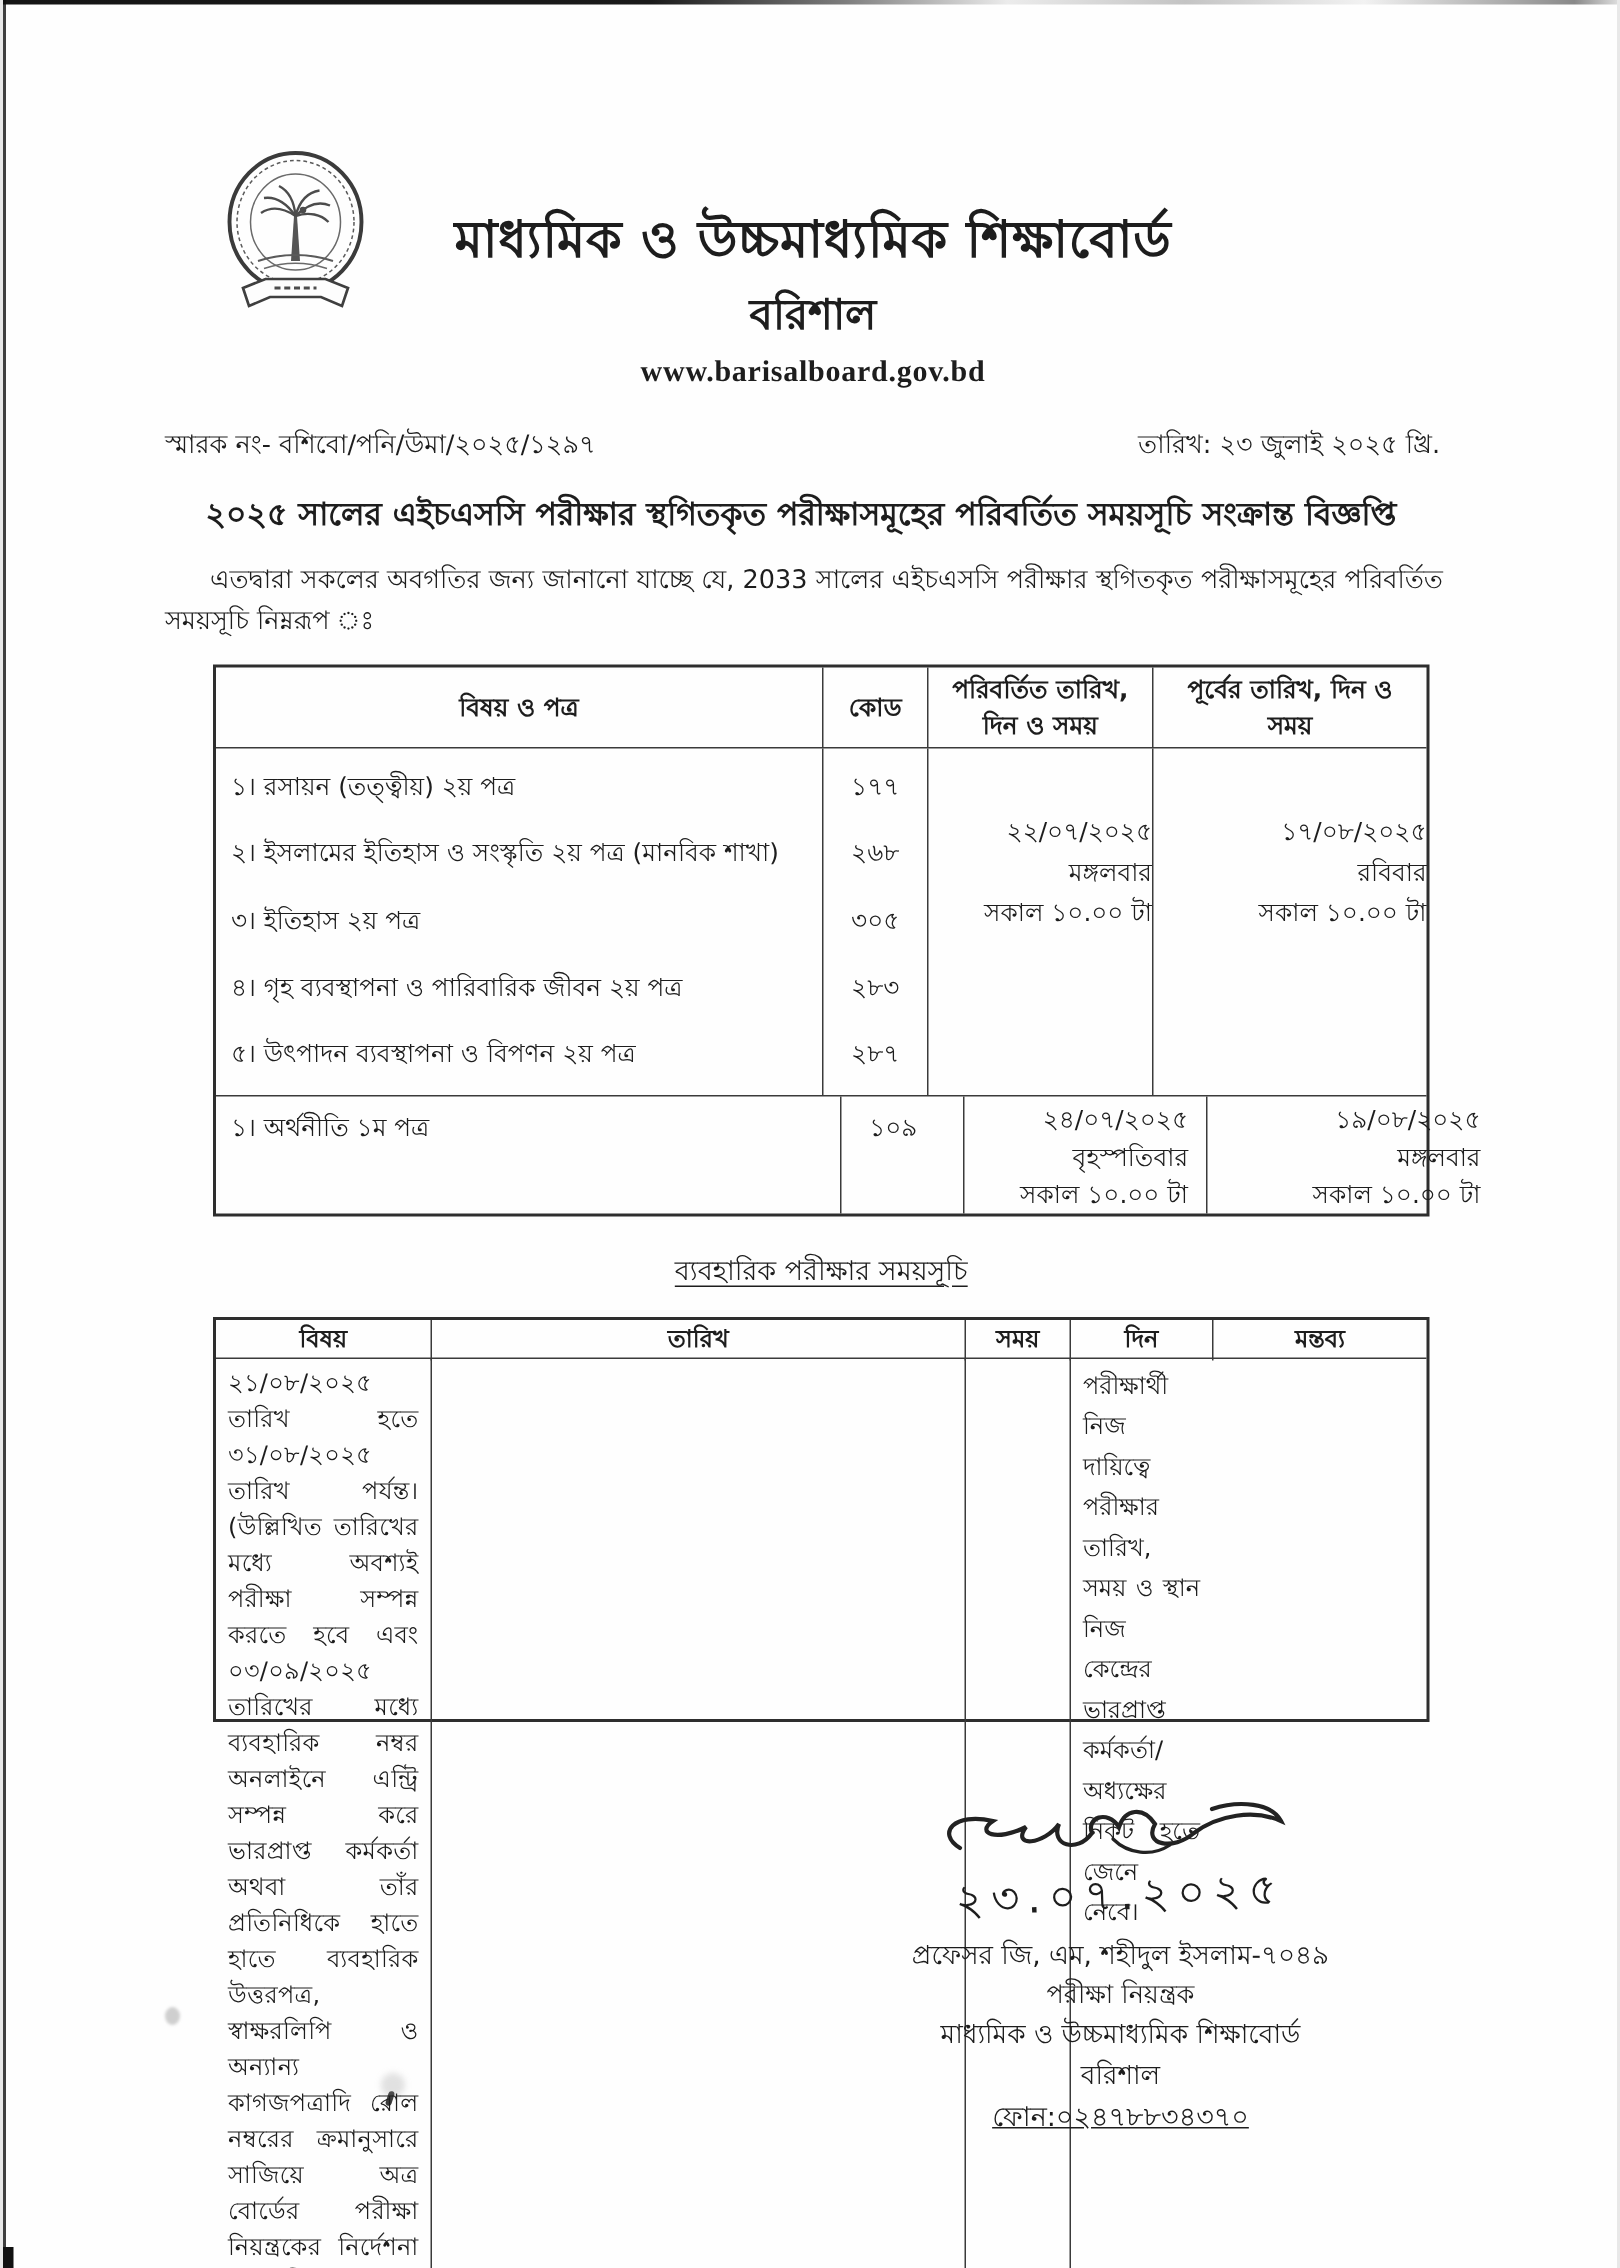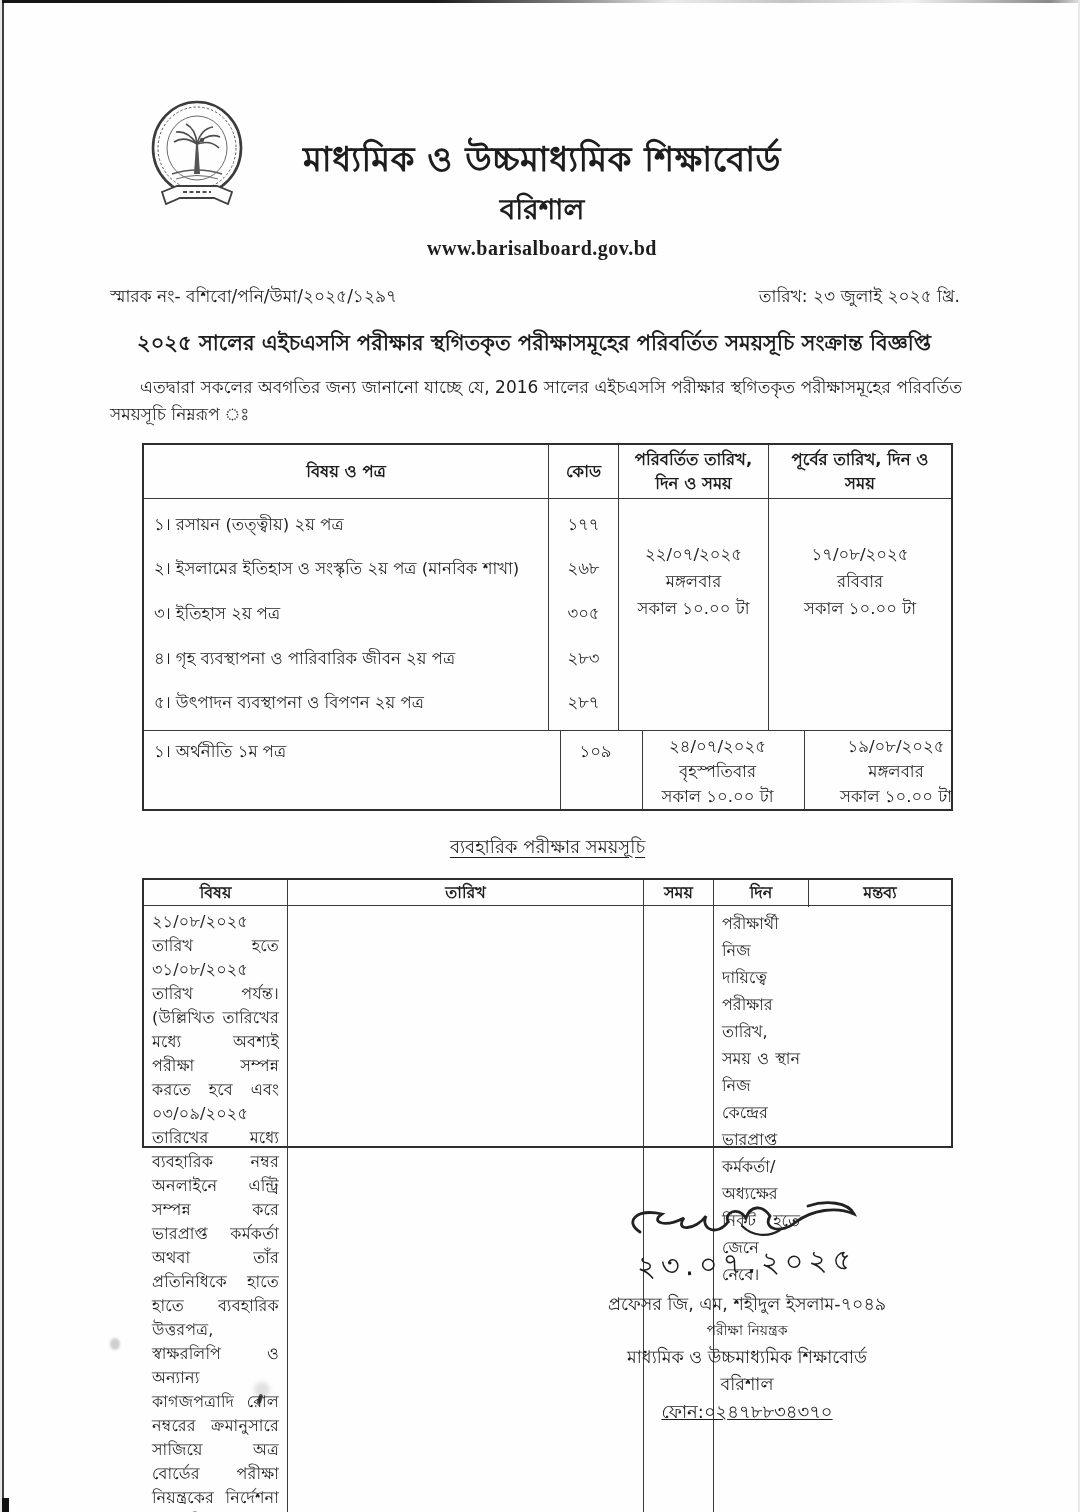--- a/index.html
+++ b/index.html
@@ -41,21 +41,21 @@
   .t1 { position: absolute; left: 140px; top: 443px; width: 811px; border: 2px solid #2e2e2e; font-size: 16.5px; }
   .t1-row { display: grid; grid-template-columns: 404px 70px 150px 183px; }
   .t1 .cell { border-left: 1px solid #3a3a3a; }
   .t1 .cell:first-child { border-left: none; }
   .t1-head { height: 54px; border-bottom: 1.5px solid #3a3a3a; font-weight: bold; }
   .t1-head .cell { display: flex; align-items: center; justify-content: center; text-align: center; padding: 2px 6px; line-height: 24px; }
   .t1-groupA { height: 232px; border-bottom: 1.5px solid #3a3a3a; }
   .t1-groupB { height: 78px; gap: 12px; }
   .subj-stack { display: flex; flex-direction: column; justify-content: space-around; padding: 4px 10px; }
   .code-stack { display: flex; flex-direction: column; justify-content: space-around; align-items: center; padding: 4px 2px; }
-  .date-cell { text-align: center; line-height: 27px; }
+  .date-cell { text-align: right; line-height: 27px; }
   .t1-groupA .date-cell { padding-top: 42px; }
   .t1-groupB .subj-stack, .t1-groupB .code-stack { justify-content: flex-start; padding-top: 8px; }
   .t1-groupB .date-cell { padding-top: 3px; line-height: 25px; }
 
   .practical-title { position: absolute; left: 140px; top: 833px; width: 811px; text-align: center; font-size: 18px; }
   .practical-title span { text-decoration: underline; text-underline-offset: 4px; }
 
   
   .t2 { position: absolute; left: 140px; top: 878px; width: 811px; border: 2px solid #2e2e2e; font-size: 16px; }
   .t2-row { display: grid; grid-template-columns: 143px 356px 70px 95px 143px; }
@@ -67,21 +67,21 @@
   .t2-body .cell { padding: 4px 8px; }
   .t2-subject { line-height: 26px; }
   .t2-date { text-align: justify; line-height: 24px; letter-spacing: 0.2px; }
   .t2-comment { text-align: justify; line-height: 27px; }
 
   
   .sig-area { position: absolute; left: 560px; top: 1192px; width: 370px; text-align: center; }
   .sig-svg { display: block; margin: 0 auto; }
   .sig-date { font-size: 29px; letter-spacing: 5px; transform: rotate(-2deg); display: inline-block; margin-top: -14px; margin-bottom: 2px; font-weight: 500; }
   .sig-name { font-size: 17.5px; line-height: 26px; }
-  .sig-role { font-size: 14px; line-height: 27px; }
+  .sig-role { font-size: 17px; line-height: 27px; }
   .sig-org { font-size: 17.5px; line-height: 27px; }
   .sig-place { font-size: 17.5px; line-height: 27px; }
   .sig-phone { font-size: 18px; line-height: 27px; text-decoration: underline; }
 </style>
 </head>
 <body>
 
 <div class="page">
   <div class="scan-top"></div>
   <div class="scan-left"></div>
@@ -113,21 +113,21 @@
   <div class="org-name">মাধ্যমিক ও উচ্চমাধ্যমিক শিক্ষাবোর্ড</div>
   <div class="org-place">বরিশাল</div>
   <div class="website">www.barisalboard.gov.bd</div>
 
   <div class="memo-row">
     <span>স্মারক নং- বশিবো/পনি/উমা/২০২৫/১২৯৭</span>
     <span>তারিখ: ২৩ জুলাই ২০২৫ খ্রি.</span>
   </div>
 
   <div class="notice-title">২০২৫ সালের এইচএসসি পরীক্ষার স্থগিতকৃত পরীক্ষাসমূহের পরিবর্তিত সময়সূচি সংক্রান্ত বিজ্ঞপ্তি</div>
-  <div class="notice-intro">এতদ্বারা সকলের অবগতির জন্য জানানো যাচ্ছে যে, 2016 সালের এইচএসসি পরীক্ষার স্থগিতকৃত পরীক্ষাসমূহের পরিবর্তিত সময়সূচি নিম্নরূপ ঃ</div>
+  <div class="notice-intro">এতদ্বারা সকলের অবগতির জন্য জানানো যাচ্ছে যে, 2033 সালের এইচএসসি পরীক্ষার স্থগিতকৃত পরীক্ষাসমূহের পরিবর্তিত সময়সূচি নিম্নরূপ ঃ</div>
 
   <div class="t1">
     <div class="t1-row t1-head">
       <div class="cell">বিষয় ও পত্র</div>
       <div class="cell">কোড</div>
       <div class="cell">পরিবর্তিত তারিখ, দিন ও সময়</div>
       <div class="cell">পূর্বের তারিখ, দিন ও সময়</div>
     </div>
     <div class="t1-row t1-groupA">
       <div class="cell subj-stack">

